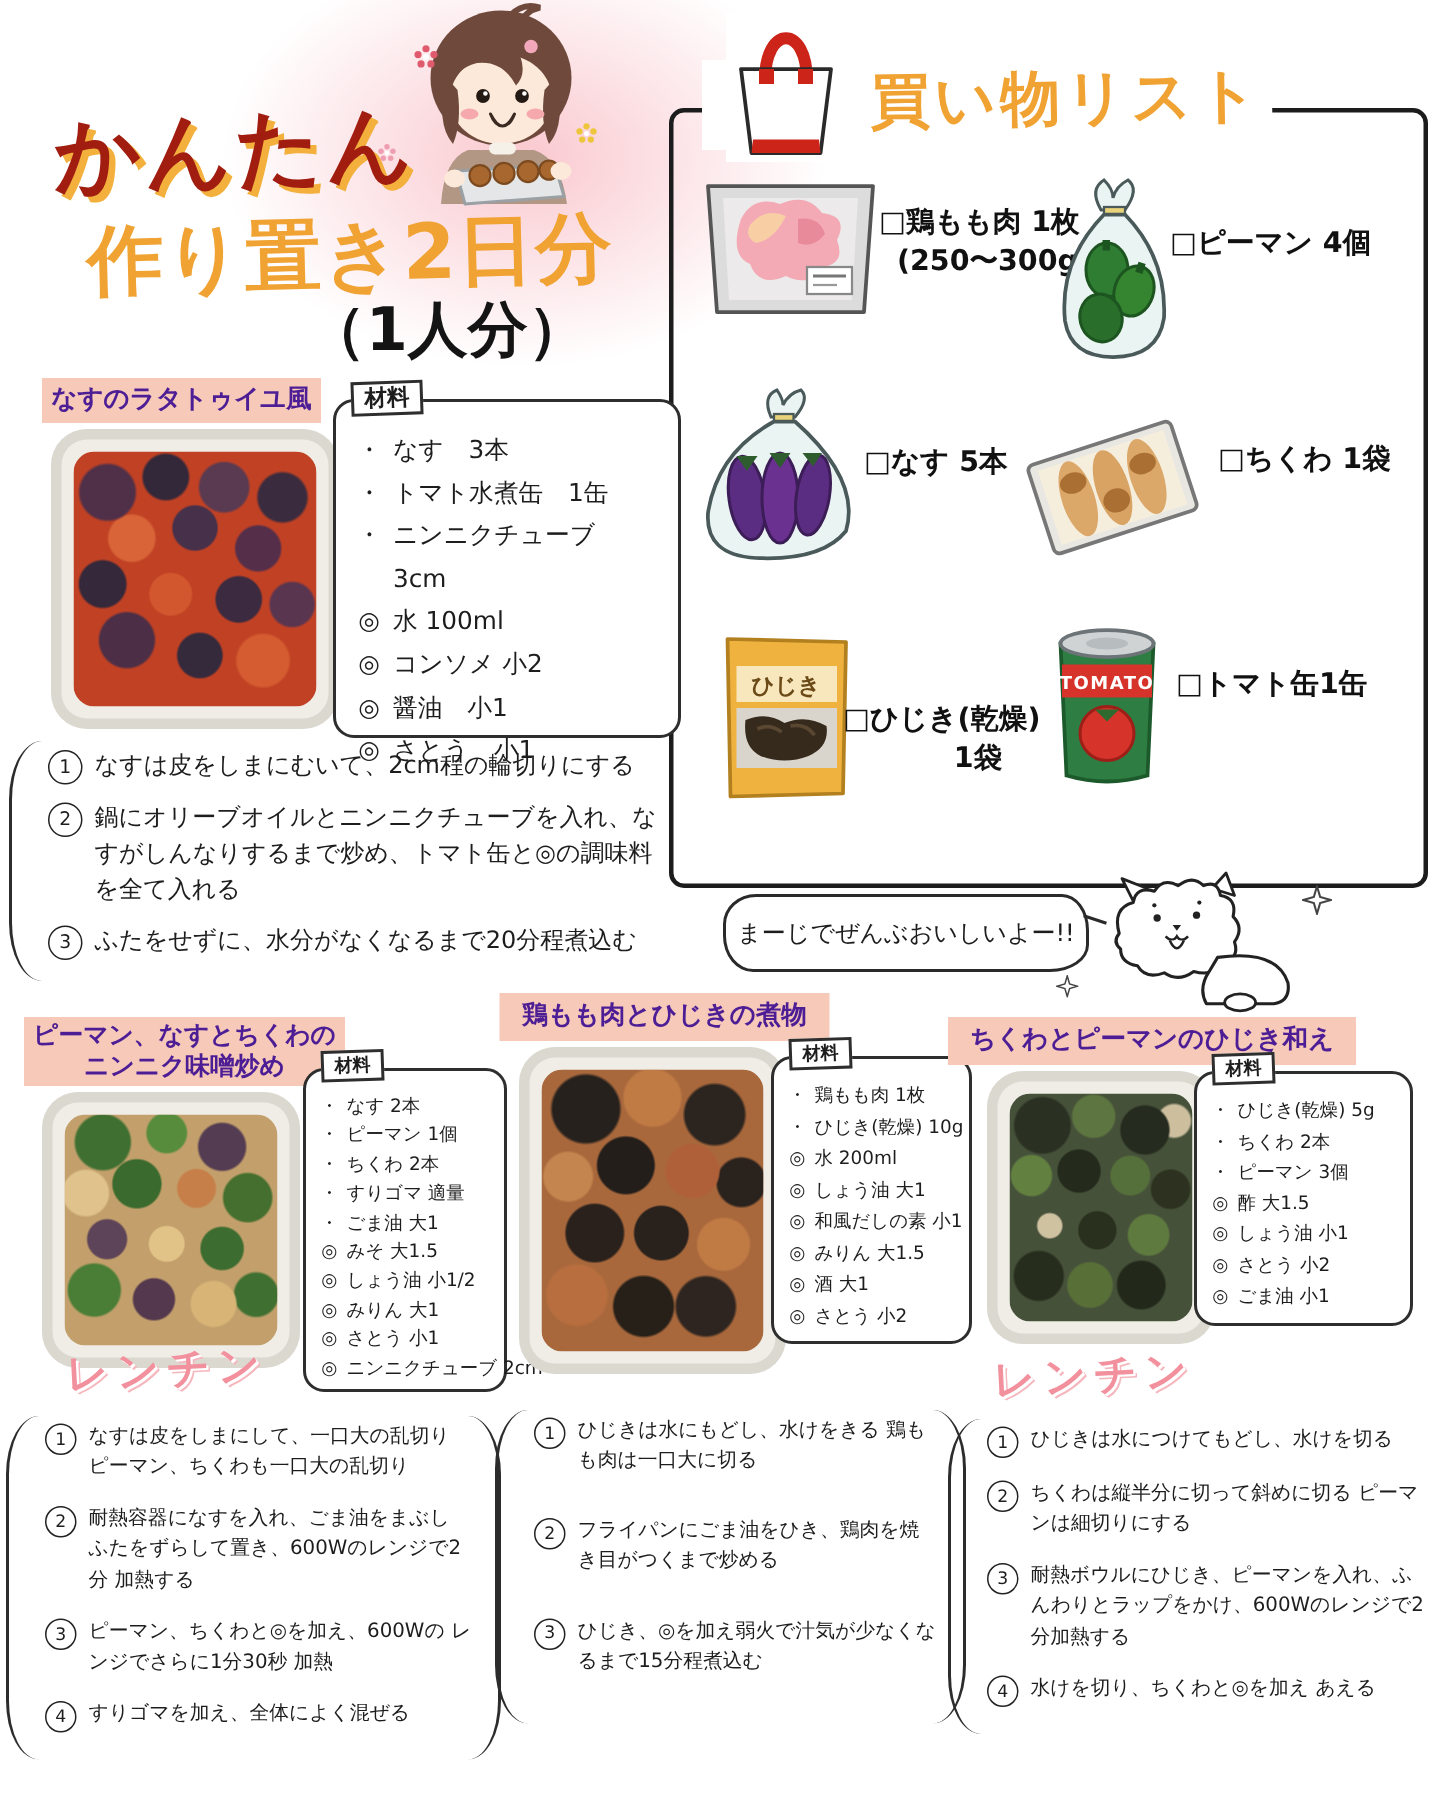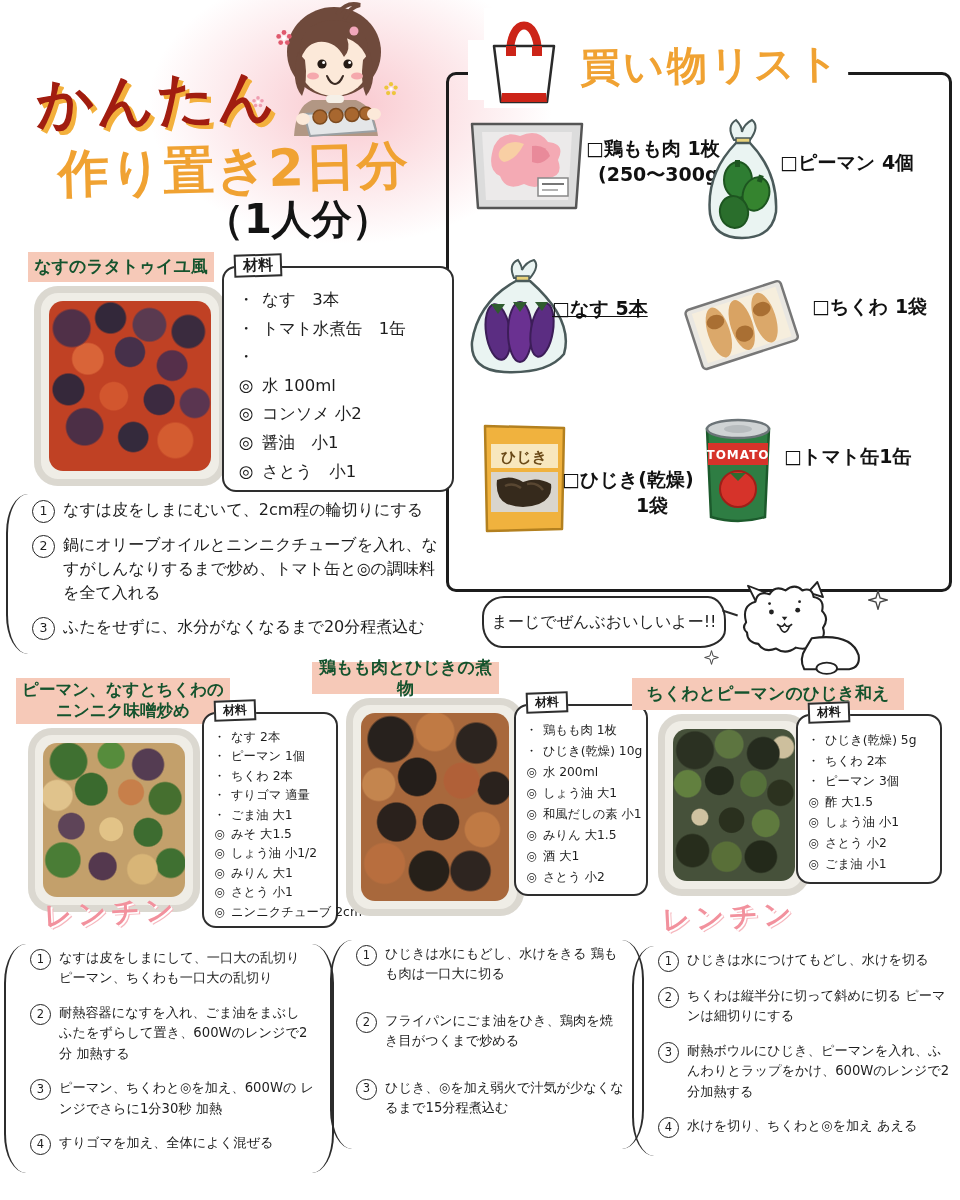--- a/index.html
+++ b/index.html
@@ -24,21 +24,21 @@
   .shop-label{font-size:19px;font-weight:700;color:#111;line-height:1.35;}
   .shop-sub{font-size:19px;font-weight:700;color:#111;}
 
   
   .bubble{left:482px;top:596px;width:240px;height:48px;border:2.2px solid #2a2a2a;
           border-radius:22px 18px 26px 20px / 20px 24px 18px 24px;display:flex;align-items:center;
           justify-content:center;font-size:16px;font-weight:500;}
   .bubble-tail{left:722px;top:612px;width:16px;height:2.2px;background:#2a2a2a;transform:rotate(18deg);}
 
   
-  .h-pink{background:#f6c9b8;color:#14532d;font-weight:700;display:flex;align-items:center;
+  .h-pink{background:#f6c9b8;color:#4c1d95;font-weight:700;display:flex;align-items:center;
           justify-content:center;text-align:center;line-height:1.25;}
   .bento{background:#efede6;border-radius:24px;box-shadow:inset 0 0 0 7px rgba(208,205,196,.65);}
   .food{position:absolute;inset:15px;border-radius:14px;}
   .food1{background-color:#c04124;background-image:
     radial-gradient(circle at 14% 16%,#503048 0 9%,transparent 10%),
     radial-gradient(circle at 38% 10%,#33283a 0 8%,transparent 9%),
     radial-gradient(circle at 62% 14%,#5a3a50 0 9%,transparent 10%),
     radial-gradient(circle at 86% 18%,#3a2b3e 0 8%,transparent 9%),
     radial-gradient(circle at 24% 34%,#d96438 0 9%,transparent 10%),
     radial-gradient(circle at 50% 30%,#46304a 0 10%,transparent 11%),
@@ -236,21 +236,21 @@
     <path d="M50 20 Q44 6 54 2 Q58 8 58 12 Q62 4 70 2 Q76 8 66 20 Z" fill="#eaf4f2" stroke="#4a5a5a" stroke-width="2"></path>
     <rect x="52" y="18" width="13" height="5" fill="#e8d27a" stroke="#4a5a5a" stroke-width="1.5"></rect>
     <path d="M52 23 Q14 44 8 84 Q6 112 40 114 Q84 116 100 96 Q110 62 66 23 Z" fill="#eaf4f2" stroke="#4a5a5a" stroke-width="2.5" stroke-linejoin="round"></path>
     <ellipse cx="34" cy="74" rx="12" ry="28" fill="#5b2d82" stroke="#3c1d58" stroke-width="2" transform="rotate(-8 34 74)"></ellipse>
     <ellipse cx="56" cy="74" rx="12" ry="30" fill="#6a3191" stroke="#3c1d58" stroke-width="2"></ellipse>
     <ellipse cx="78" cy="72" rx="11" ry="27" fill="#5b2d82" stroke="#3c1d58" stroke-width="2" transform="rotate(9 78 72)"></ellipse>
     <path d="M27 46 L41 46 L34 56 Z" fill="#2f5c2f"></path>
     <path d="M49 44 L63 44 L56 54 Z" fill="#2f5c2f"></path>
     <path d="M71 44 L84 44 L78 53 Z" fill="#2f5c2f"></path>
   </svg>
-  <div class="abs shop-label" style="left:552px;top:296px;text-decoration:underline;">□なす 5本</div>
+  <div class="abs shop-label" style="left:576px;top:296px;">□なす 5本</div>
 
   <svg class="abs" style="left:680px;top:272px;" width="125" height="108" viewBox="0 0 125 108">
     <g transform="rotate(-18 62 54)">
       <rect x="12" y="22" width="100" height="62" rx="4" fill="#e9e7e2" stroke="#777" stroke-width="2.5"></rect>
       <rect x="18" y="27" width="88" height="52" fill="#f6eedd"></rect>
       <ellipse cx="38" cy="53" rx="11" ry="26" fill="#dba86a"></ellipse>
       <ellipse cx="62" cy="53" rx="11" ry="26" fill="#d9a363"></ellipse>
       <ellipse cx="86" cy="53" rx="11" ry="26" fill="#dba86a"></ellipse>
       <ellipse cx="38" cy="42" rx="9" ry="7" fill="#a96f33"></ellipse>
       <ellipse cx="62" cy="62" rx="9" ry="8" fill="#a96f33"></ellipse>
@@ -316,20 +316,21 @@
       <div class="ing-row">
           <span class="mk">・</span>
           <span>なす　3本</span>
         </div>
       <div class="ing-row">
           <span class="mk">・</span>
           <span>トマト水煮缶　1缶</span>
         </div>
       <div class="ing-row">
           <span class="mk">・</span>
+          <span>ニンニクチューブ　3cm</span>
         </div>
       <div class="ing-row">
           <span class="mk">◎</span>
           <span>水 100ml</span>
         </div>
       <div class="ing-row">
           <span class="mk">◎</span>
           <span>コンソメ 小2</span>
         </div>
       <div class="ing-row">
@@ -426,21 +427,21 @@
           <span class="num">3</span>
           <span>ピーマン、ちくわと◎を加え、600Wの レンジでさらに1分30秒 加熱</span>
         </div>
       <div class="step">
           <span class="num">4</span>
           <span>すりゴマを加え、全体によく混ぜる</span>
         </div>
     </div>
   </div>
 
-  <div class="abs h-pink" style="left:312px;top:662px;width:187px;height:32px;font-size:17px;">鶏もも肉とひじきの煮物</div>
+  <div class="abs h-pink" style="left:333px;top:662px;width:220px;height:32px;font-size:17px;">鶏もも肉とひじきの煮物</div>
   <div class="abs bento" style="left:346px;top:698px;width:178px;height:218px;">
     <div class="food food3"></div>
   </div>
   <div class="ing-box sm" style="left:514px;top:704px;width:130px;height:188px;">
     <span class="ing-label">材料</span>
     <div class="ing-rows" style="line-height:21px;">
       <div class="ing-row" style="line-height:21px;">
           <span class="mk">・</span>
           <span>鶏もも肉 1枚</span>
         </div>

